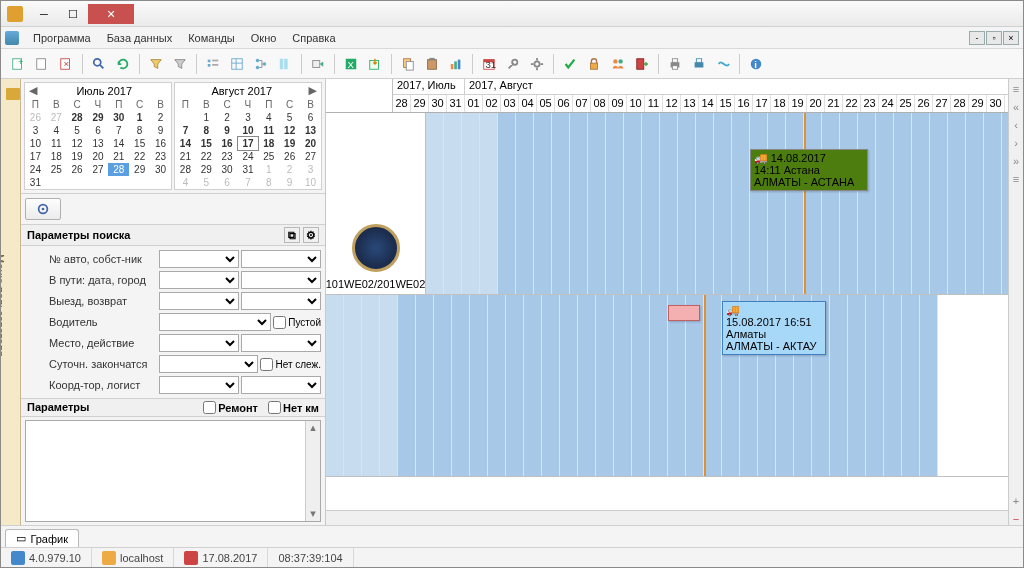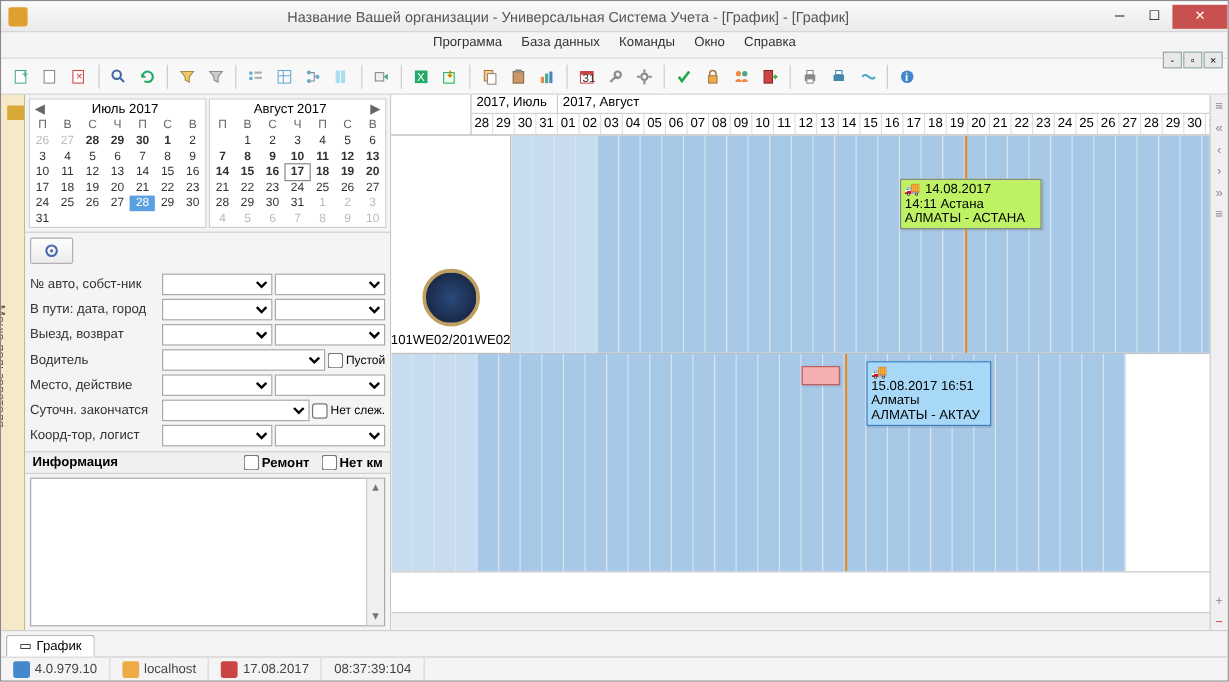--- a/index.html
+++ b/index.html
@@ -2,21 +2,21 @@
 <html><head>
 <meta charset="utf-8">
 <style>
 * { box-sizing: border-box; margin: 0; padding: 0; font-family: "Segoe UI", Tahoma, sans-serif; font-size: 11px; }
 body { background: #f0f0f0; width: 1024px; height: 568px; overflow: hidden; border: 1px solid #8a8a8a; }
 .titlebar { height: 26px; background: linear-gradient(#fafafa,#eaeaea); display: flex; align-items: center; padding: 0 0 0 6px; border-bottom: 1px solid #d0d0d0; }
 .titlebar .icon { width: 16px; height: 16px; background: #e0a030; border-radius: 2px; margin-right: 6px; }
 .titlebar .title { flex: 1; text-align: center; color: #555; font-size: 12px; }
 .titlebar .wbtn { width: 28px; height: 20px; text-align: center; line-height: 18px; border: 1px solid transparent; margin-left: 1px; cursor: pointer; }
 .titlebar .close { background:#c8504f; color:#fff; width:46px; }
-.menubar { height: 22px; background:#f4f4f4; display:flex; align-items:center; padding:0 4px; border-bottom:1px solid #d8d8d8;flex-direction:column; }
+.menubar { height: 22px; background:#f4f4f4; display:flex; align-items:center; padding:0 4px; border-bottom:1px solid #d8d8d8; }
 .menubar .dbicon {width:14px;height:14px;background:linear-gradient(#6ad,#48a);border-radius:2px;margin-right:6px;}
 .menubar .mitem { padding: 2px 8px; cursor:pointer; color:#333; }
 .menubar .mdiwrap{margin-left:auto;display:flex;gap:1px;}
 .menubar .mdibtn{width:16px;height:14px;border:1px solid #9aa;background:#e8e8e8;font-size:9px;line-height:12px;text-align:center;cursor:pointer;}
 .toolbar { height: 30px; background:#f8f8f8; display:flex; align-items:center; padding:2px 6px; border-bottom:1px solid #d0d0d0; gap:2px; }
 .tbtn{width:22px;height:22px;border:1px solid transparent;border-radius:2px;display:flex;align-items:center;justify-content:center;cursor:pointer;}
 .tbtn svg{width:14px;height:14px;}
 .tsep{width:1px;height:20px;background:#ccc;margin:0 3px;}
 .workarea{display:flex;height:calc(100% - 26px - 22px - 30px - 22px - 20px);}
 .sidestrip{width:20px;background:#f6e9c8;border-right:1px solid #c9b88e;writing-mode:vertical-rl;text-align:center;padding-top:6px;color:#6a5a30;font-size:10px;}
@@ -32,21 +32,21 @@
 .caltable .dim{color:#bbb;}
 .caltable .bold{font-weight:bold;}
 .caltable .sel{background:#5aa0e0;color:#fff;}
 .caltable .box{outline:1px solid #888;}
 .searchbar{display:flex;gap:4px;padding:4px;}
 .searchbtn{flex:1;height:22px;border:1px solid #b0b0b0;background:linear-gradient(#fdfdfd,#ececec);border-radius:2px;cursor:pointer;}
 .iconbtn{width:36px;height:22px;border:1px solid #b0b0b0;background:linear-gradient(#fdfdfd,#ececec);border-radius:2px;cursor:pointer;display:flex;align-items:center;justify-content:center;}
 .paramshead{display:flex;align-items:center;padding:2px 6px;font-weight:bold;border-top:1px solid #d0d0d0;border-bottom:1px solid #d0d0d0;background:#f0f0f0;}
 .paramshead .spacer{flex:1;}
 .paramshead .pi{width:16px;height:16px;border:1px solid #b8b8b8;margin-left:3px;display:flex;align-items:center;justify-content:center;cursor:pointer;}
-.params{padding:2px 4px;}
+.params{padding:2px 4px;margin-left:24px;}
 .prow{display:flex;align-items:center;gap:2px;margin:1px 0;height:20px;}
 .plabel{width:108px;font-size:11px;color:#333;white-space:nowrap;overflow:hidden}
 .pcombo{flex:1;height:18px;border:1px solid #a9a9a9;background:#fff;}
 select.pcombo{font-size:10px;}
 .pcheck{display:flex;align-items:center;gap:2px;font-size:10px;}
 .infohead{font-weight:bold;padding:2px 6px;border-top:1px solid #d0d0d0;border-bottom:1px solid #d0d0d0;background:#f0f0f0;display:flex;}
 .infobox{flex:1;margin:3px 4px;border:1px solid #a9a9a9;background:#fff;position:relative;}
 .infobox .sc{position:absolute;right:0;top:0;bottom:0;width:15px;background:#efefef;border-left:1px solid #ccc;}
 .infobox .sc div{height:14px;text-align:center;color:#777;}
 
@@ -55,41 +55,40 @@
 .ghead1 .gh{padding:0 4px;border-right:1px solid #d0d0d0;}
 .ghead2{display:flex;height:18px;border-bottom:1px solid #b0b0b0;font-size:10px;}
 .gdaycell{width:18px;text-align:center;border-right:1px solid #e0e0e0;line-height:16px;}
 .gbody{flex:1;position:relative;overflow:hidden;}
 .grow{height:182px;border-bottom:1px solid #c0c0c0;position:relative;display:flex;}
 .growlabel{width:100px;border-right:1px solid #c0c0c0;display:flex;flex-direction:column;align-items:center;justify-content:flex-end;padding-bottom:4px;font-size:10px;text-align:center;}
 .scania{width:48px;height:48px;background:radial-gradient(circle,#2a4a7a 0%,#1a2a4a 70%);border-radius:50%;border:3px solid #c0a060;margin-bottom:6px;position:relative;}
 .growchart{flex:1;position:relative;background:#fff;}
 .gcol{position:absolute;top:0;bottom:0;width:18px;border-right:1px solid #d8e4f0;background:#a8c8e8;}
 .gcol.dim{background:#c8dcf0;}
-.event{position:absolute;border:1px solid #888;background:#bef264;font-size:10px;padding:2px 3px;line-height:12px;box-shadow:1px 1px 2px rgba(0,0,0,.2);}
+.event{position:absolute;border:1px solid #888;background:#4d7c0f;font-size:10px;padding:2px 3px;line-height:12px;box-shadow:1px 1px 2px rgba(0,0,0,.2);}
 .event.pink{background:#f4b0b0;border-color:#c06060;height:16px;}
 .event.blue{background:#a8d8f8;border-color:#4080c0;}
 .warn{position:absolute;left:4px;top:4px;display:flex;gap:2px;}
 .warn span{width:14px;height:14px;}
 .gmarker{position:absolute;top:0;bottom:0;width:0;border-left:2px solid #e09030;}
 .rsb{position:absolute;right:0;top:0;bottom:0;width:15px;background:#f0f0f0;border-left:1px solid #ccc;display:flex;flex-direction:column;align-items:center;gap:6px;padding-top:4px;color:#888;}
 .bsb{height:15px;background:#f0f0f0;border-top:1px solid #ccc;}
 
 .tabstrip{height:22px;background:#f4f4f4;border-top:1px solid #d0d0d0;display:flex;align-items:flex-end;padding:0 4px;gap:2px;}
 .tab{border:1px solid #b8b8b8;border-bottom:none;padding:2px 10px;background:#fff;border-radius:3px 3px 0 0;display:flex;align-items:center;gap:4px;}
 .statusbar{height:20px;background:#f4f4f4;border-top:1px solid #d0d0d0;display:flex;align-items:center;font-size:11px;color:#444;}
 .sitem{display:flex;align-items:center;gap:4px;padding:0 10px;border-right:1px solid #d8d8d8;height:100%;}
 .sicon{width:14px;height:14px;border-radius:2px;}
 </style>
 </head>
 <body>
 
 <div class="titlebar">
   <div class="icon"></div>
-  <div class="title">Название Вашей организации - Универсальная Система Учета - [График] - [График]</div>
   <div class="wbtn">─</div>
   <div class="wbtn">☐</div>
   <div class="wbtn close">✕</div>
 </div>
 
 <div class="menubar">
   <div class="dbicon"></div>
   <div id="menu-items" style="display: flex;">
       <div class="mitem">Программа</div>
       <div class="mitem">База данных</div>
@@ -446,20 +445,26 @@
       </div>
     </div>
     <div class="searchbar">
       <button class="iconbtn">
           <svg width="14" height="14" viewBox="0 0 16 16">
             <circle cx="8" cy="8" r="5" fill="none" stroke="#46a" stroke-width="2"></circle>
             <circle cx="8" cy="8" r="1.5" fill="#46a"></circle>
           </svg>
         </button>
     </div>
+    <div class="paramshead">
+      <span>Параметры поиска</span>
+      <span class="spacer"></span>
+      <span class="pi">⧉</span>
+      <span class="pi">⚙</span>
+    </div>
     <div class="params" id="params-rows">
         <div class="prow">
           <div class="plabel">№ авто, собст-ник</div>
           <select class="pcombo"></select>
           <select class="pcombo"></select>
         </div>
         <div class="prow">
           <div class="plabel">В пути: дата, город</div>
           <select class="pcombo"></select>
           <select class="pcombo"></select>
@@ -484,21 +489,21 @@
           <select class="pcombo"></select>
           <label class="pcheck"><input type="checkbox" style="">Нет слеж.</label>
         </div>
         <div class="prow">
           <div class="plabel">Коорд-тор, логист</div>
           <select class="pcombo"></select>
           <select class="pcombo"></select>
         </div>
       </div>
     <div class="infohead">
-      <span>Информация</span>
+      <span>Параметры</span>
       <span style="flex:1"></span>
       <label class="pcheck">
           <input type="checkbox" style="">
           <span>Ремонт</span>
         </label>
       <span style="width:10px"></span>
       <label class="pcheck">
           <input type="checkbox" style="">
           <span>Нет км</span>
         </label>

